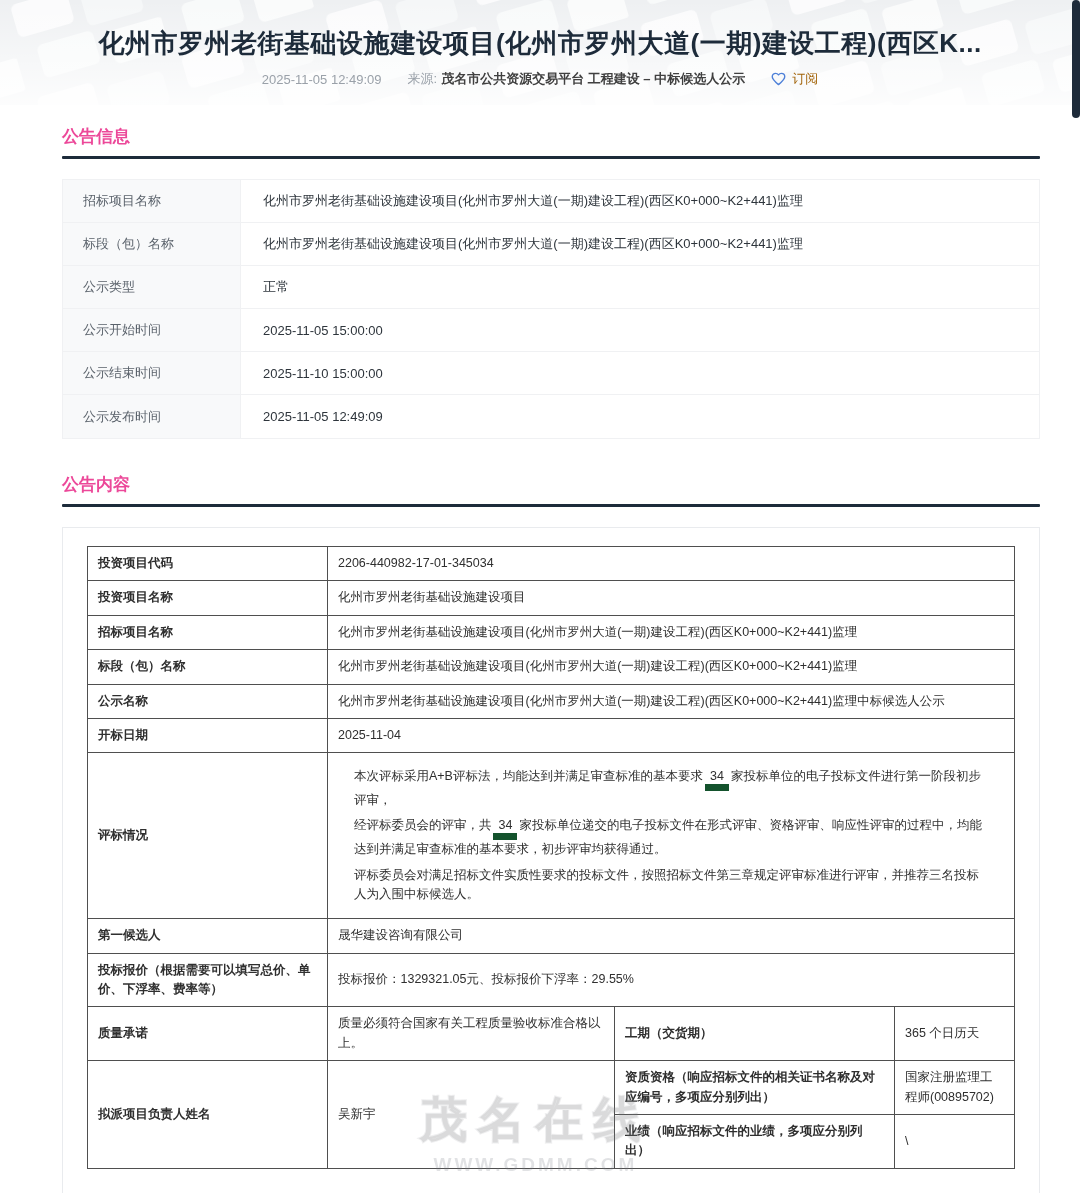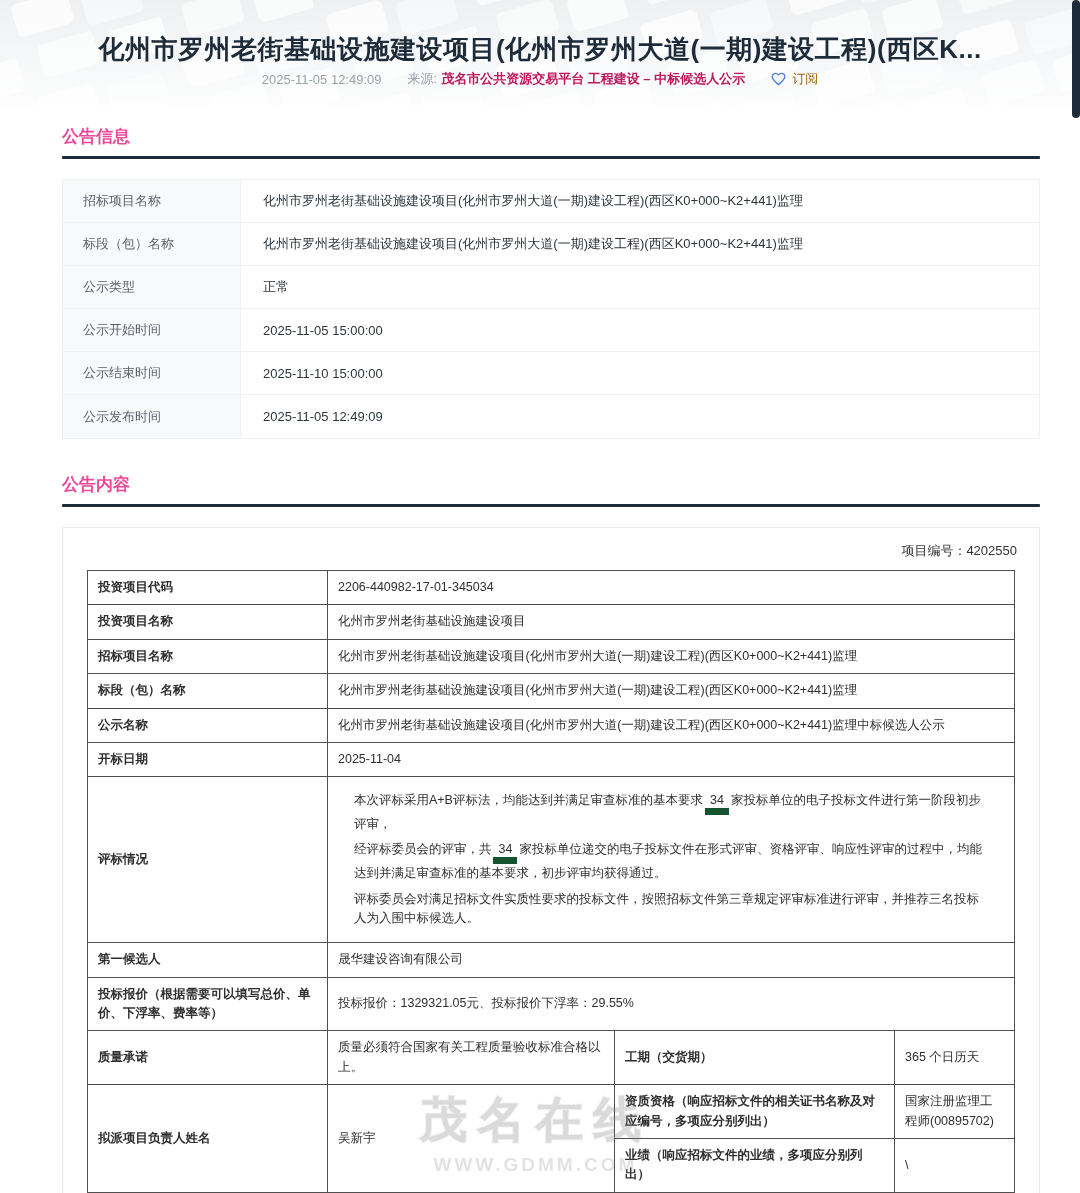--- a/index.html
+++ b/index.html
@@ -3,27 +3,27 @@
 <meta charset="utf-8">
 <style>
   * { margin:0; padding:0; box-sizing:border-box; }
   html,body { background:#fff; }
   body { font-family:"Liberation Sans","DejaVu Sans",sans-serif; }
   .page { position:relative; width:1080px; height:1193px; margin:0 auto; background:#fff; overflow:hidden; }
 
   
   .hero { position:relative; width:100%; height:105px; background:#eef0f2; overflow:hidden; }
   .hero-texture { position:absolute; top:0; left:0; width:100%; height:100%; }
-  .hero-title { position:absolute; top:32px; left:0; width:100%; text-align:center;
+  .hero-title { position:absolute; top:26px; left:0; width:100%; text-align:center;
     font-size:26px; font-weight:700; color:#1d2b3a; letter-spacing:.5px; }
   .hero-meta { position:absolute; top:70px; left:0; width:100%; display:flex; justify-content:center;
     align-items:center; gap:26px; font-size:13px; }
   .meta-time { color:#9aa1a9; }
   .meta-source { color:#9aa1a9; }
-  .meta-source b { color:#be185d; font-weight:700; margin-left:4px; }
+  .meta-source b { color:#404040; font-weight:700; margin-left:4px; }
   .subscribe { display:flex; align-items:center; gap:6px; color:#a16207; cursor:pointer; font-weight:500; }
   .subscribe svg { display:block; }
 
   
   .scrollbar-thumb { position:absolute; top:0; right:0; width:8px; height:118px;
     background:#1e2b3a; border-radius:4px; }
 
   
   .section { margin:0 40px 0 62px; }
   .section-heading { margin-top:20px; font-size:17px; font-weight:700; color:#ec4899; }
@@ -129,21 +129,20 @@
         </div>
       </div>
   </div>
 
   <div class="section section2-heading">
     <div class="section-heading">公告内容</div>
     <div class="section-rule"></div>
   </div>
 
   <div class="card">
-    <div class="project-no"><span>项目编号：</span><span>4202550</span></div>
 
     <table class="ctable">
       <colgroup>
           <col style="width:240px">
           <col style="width:287px">
           <col style="width:280px">
           <col style="width:120px">
         </colgroup>
       <tbody>
         <tr>

